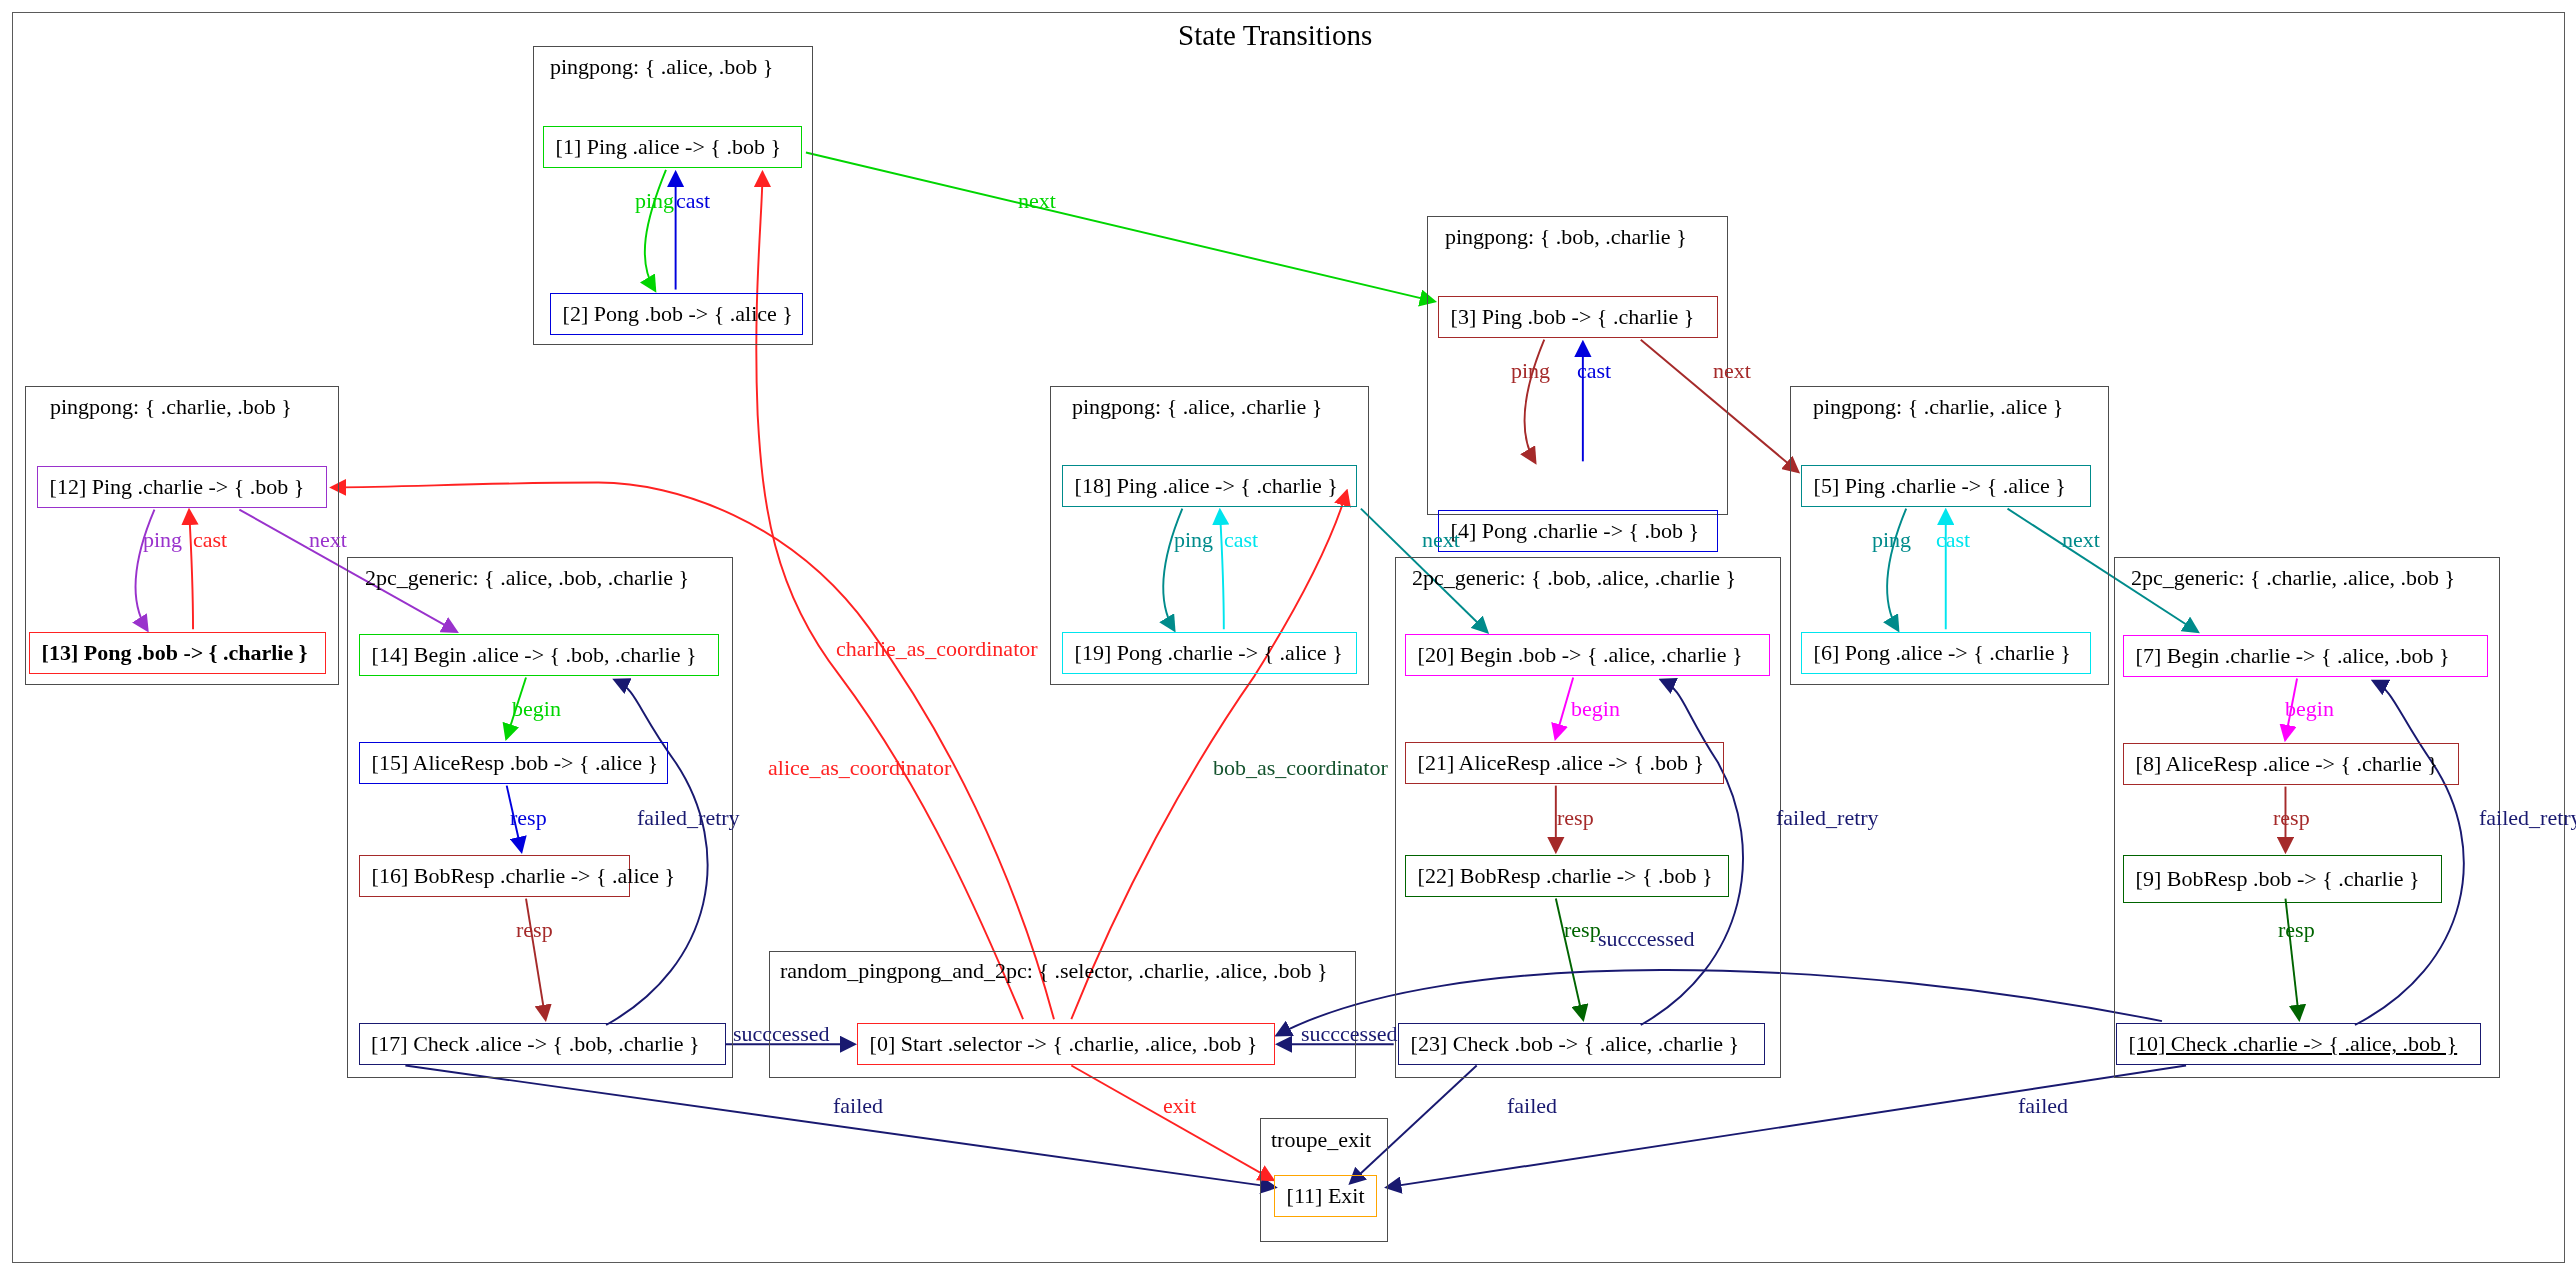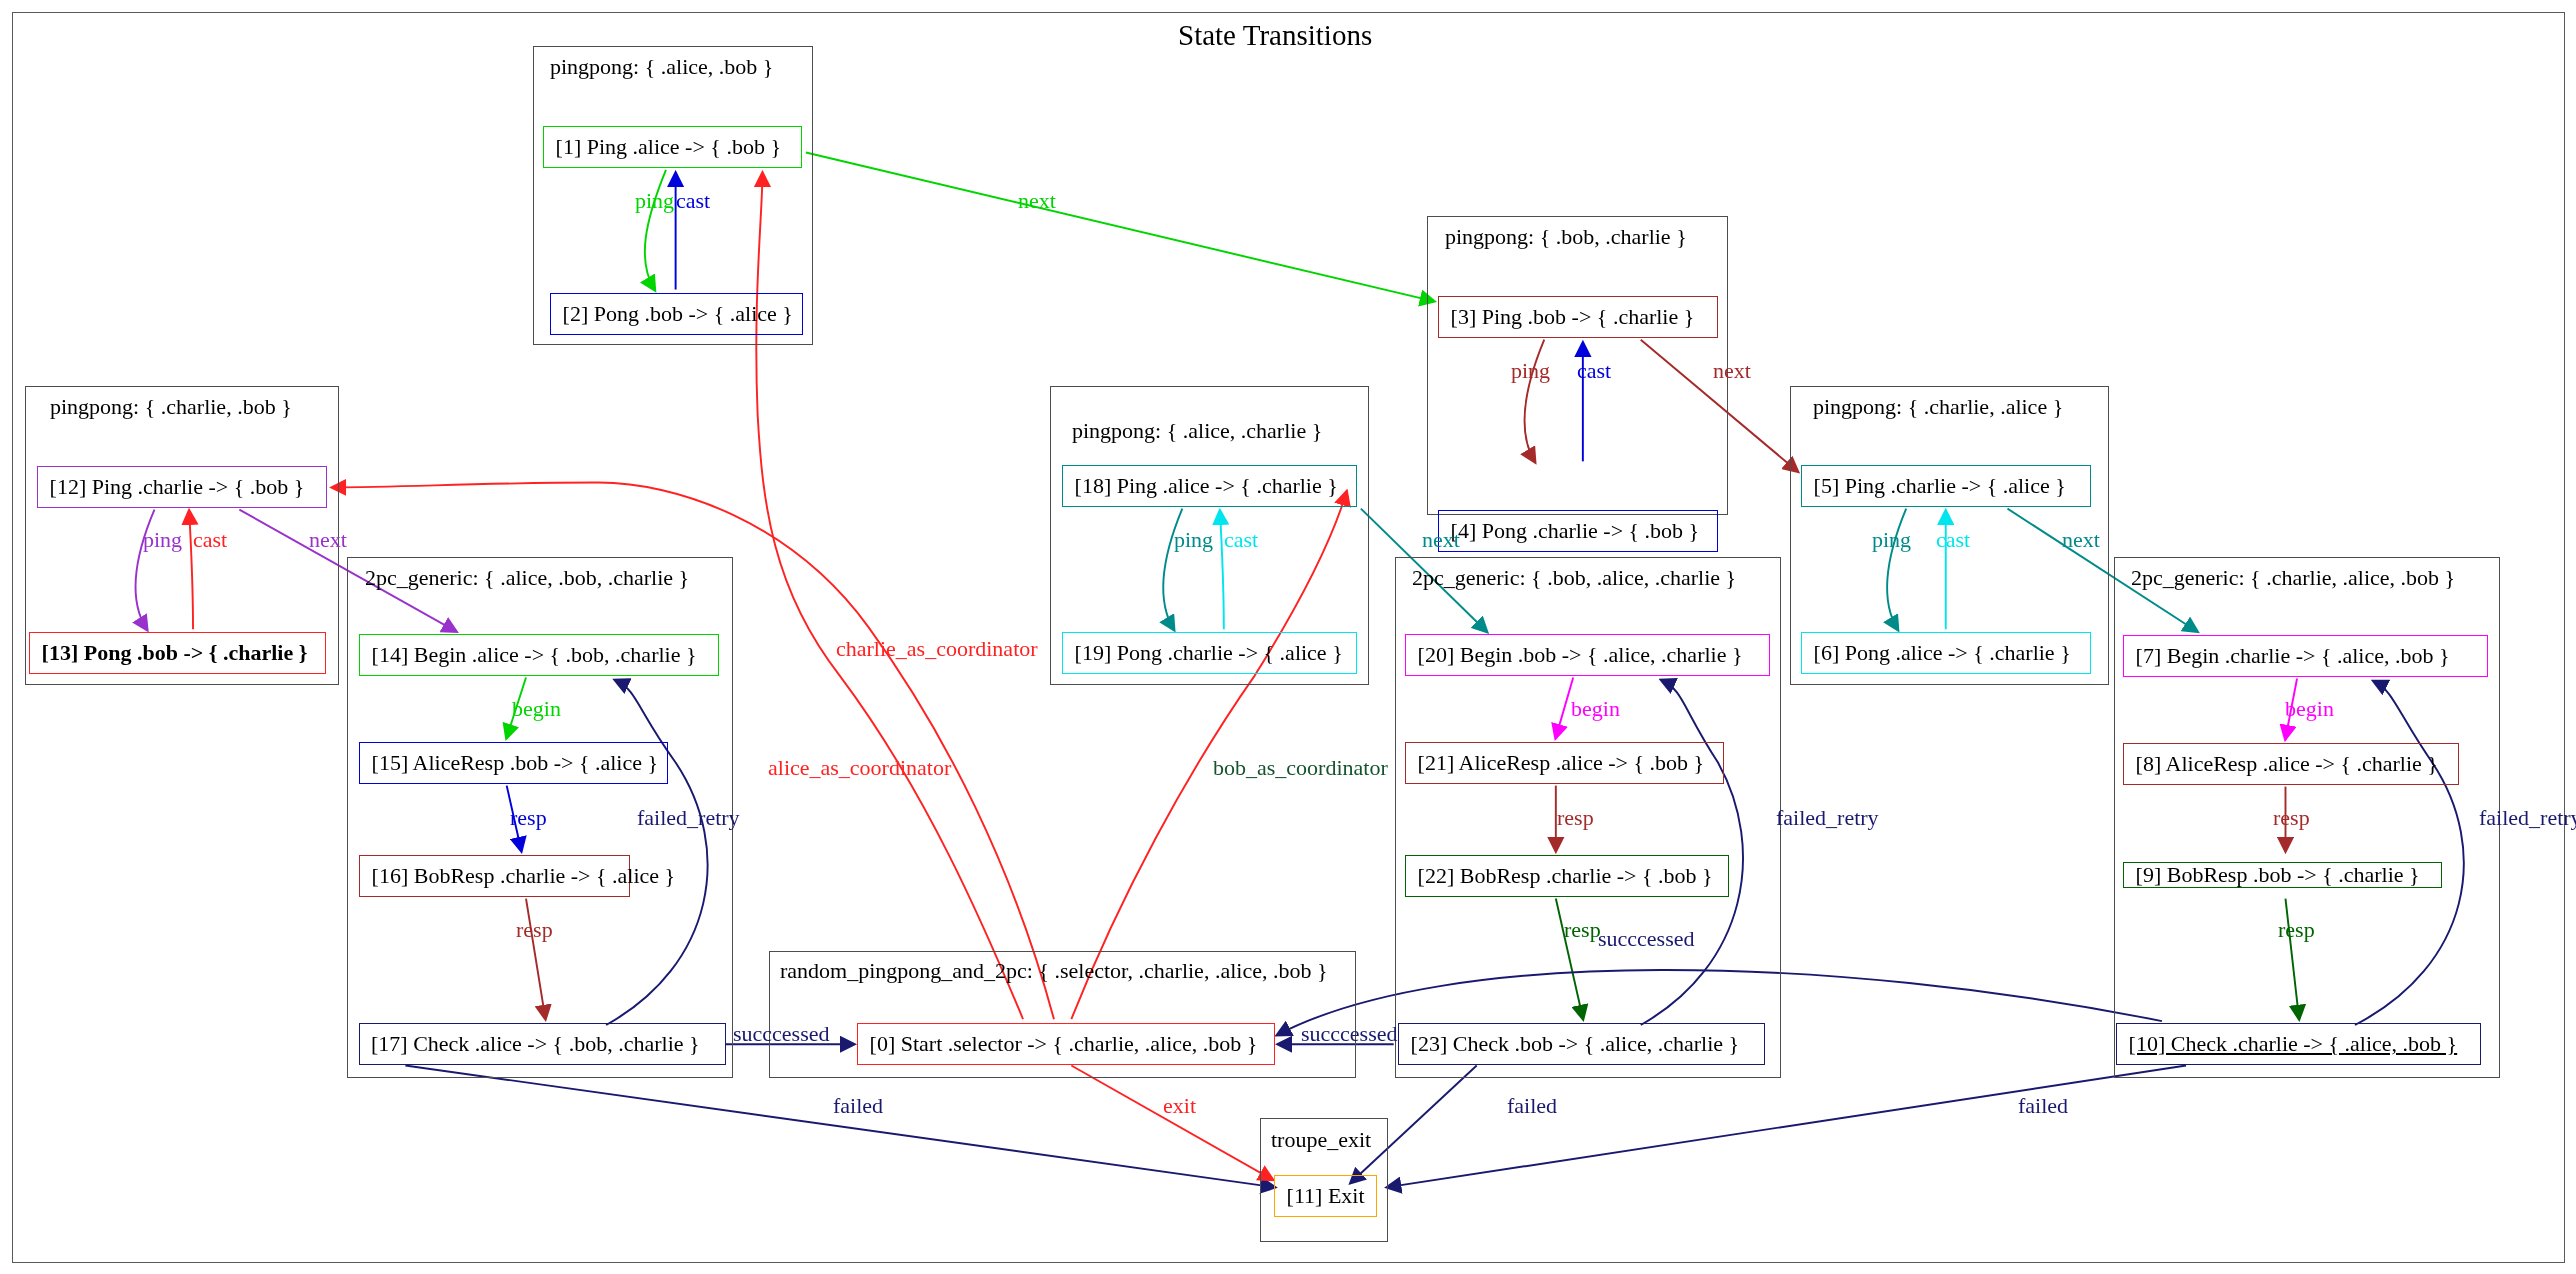--- a/index.html
+++ b/index.html
@@ -152,21 +152,21 @@
   <div class="cluster" style="left:533px;top:46px;width:280px;height:299px;"></div>
   <div class="cluster-label" style="left:550px;top:56px;">pingpong: { .alice, .bob }</div>
 
   <div class="cluster" style="left:1427px;top:216px;width:301px;height:299px;"></div>
   <div class="cluster-label" style="left:1445px;top:226px;">pingpong: { .bob, .charlie }</div>
 
   <div class="cluster" style="left:25px;top:386px;width:314px;height:299px;"></div>
   <div class="cluster-label" style="left:50px;top:396px;">pingpong: { .charlie, .bob }</div>
 
   <div class="cluster" style="left:1050px;top:386px;width:319px;height:299px;"></div>
-  <div class="cluster-label" style="left:1072px;top:396px;margin-top:24px;">pingpong: { .alice, .charlie }</div>
+  <div class="cluster-label" style="left:1072px;top:396px;">pingpong: { .alice, .charlie }</div>
 
   <div class="cluster" style="left:1790px;top:386px;width:319px;height:299px;"></div>
   <div class="cluster-label" style="left:1813px;top:396px;">pingpong: { .charlie, .alice }</div>
 
   <div class="cluster" style="left:347px;top:557px;width:386px;height:521px;"></div>
   <div class="cluster-label" style="left:365px;top:567px;">2pc_generic: { .alice, .bob, .charlie }</div>
 
   <div class="cluster" style="left:1395px;top:557px;width:386px;height:521px;"></div>
   <div class="cluster-label" style="left:1412px;top:567px;">2pc_generic: { .bob, .alice, .charlie }</div>
 
@@ -180,21 +180,21 @@
   <div class="cluster-label" style="left:1271px;top:1129px;">troupe_exit</div>
 
   <div class="node" style="left:543px;top:126px;width:259px;height:42px;border-color:#00d500;">[1] Ping .alice -&gt; { .bob }</div>
   <div class="node" style="left:550px;top:293px;width:253px;height:42px;border-color:#0000dd;">[2] Pong .bob -&gt; { .alice }</div>
   <div class="node" style="left:1438px;top:296px;width:280px;height:42px;border-color:#a52a2a;">[3] Ping .bob -&gt; { .charlie }</div>
   <div class="node" style="left:1438px;top:463px;width:280px;height:42px;border-color:#0000dd;margin-top:47px;">[4] Pong .charlie -&gt; { .bob }</div>
   <div class="node" style="left:1801px;top:465px;width:290px;height:42px;border-color:#008b8b;">[5] Ping .charlie -&gt; { .alice }</div>
   <div class="node" style="left:1801px;top:632px;width:290px;height:42px;border-color:#00e5ee;">[6] Pong .alice -&gt; { .charlie }</div>
   <div class="node" style="left:2123px;top:635px;width:365px;height:42px;border-color:#ff00ff;">[7] Begin .charlie -&gt; { .alice, .bob }</div>
   <div class="node" style="left:2123px;top:743px;width:336px;height:42px;border-color:#a52a2a;">[8] AliceResp .alice -&gt; { .charlie }</div>
-  <div class="node" style="left:2123px;top:855px;width:319px;height:26px;border-color:#006400;margin-top:7px;">[9] BobResp .bob -&gt; { .charlie }</div>
+  <div class="node" style="left:2123px;top:855px;width:319px;height:48px;border-color:#006400;">[9] BobResp .bob -&gt; { .charlie }</div>
   <div class="node" style="left:2116px;top:1023px;width:365px;height:42px;border-color:#191970;text-decoration:underline;">[10] Check .charlie -&gt; { .alice, .bob }</div>
   <div class="node" style="left:1274px;top:1175px;width:103px;height:42px;border-color:#ffa500;">[11] Exit</div>
   <div class="node" style="left:37px;top:466px;width:290px;height:42px;border-color:#9932cc;">[12] Ping .charlie -&gt; { .bob }</div>
   <div class="node" style="left:29px;top:632px;width:297px;height:42px;border-color:#ff2222;font-weight:bold;">[13] Pong .bob -&gt; { .charlie }</div>
   <div class="node" style="left:359px;top:634px;width:360px;height:42px;border-color:#00d500;">[14] Begin .alice -&gt; { .bob, .charlie }</div>
   <div class="node" style="left:359px;top:742px;width:309px;height:42px;border-color:#0000dd;">[15] AliceResp .bob -&gt; { .alice }</div>
   <div class="node" style="left:359px;top:855px;width:271px;height:42px;border-color:#a52a2a;">[16] BobResp .charlie -&gt; { .alice }</div>
   <div class="node" style="left:359px;top:1023px;width:367px;height:42px;border-color:#191970;padding-left:11px;">[17] Check .alice -&gt; { .bob, .charlie }</div>
   <div class="node" style="left:1062px;top:465px;width:295px;height:42px;border-color:#008b8b;">[18] Ping .alice -&gt; { .charlie }</div>
   <div class="node" style="left:1062px;top:632px;width:295px;height:42px;border-color:#00e5ee;">[19] Pong .charlie -&gt; { .alice }</div>

